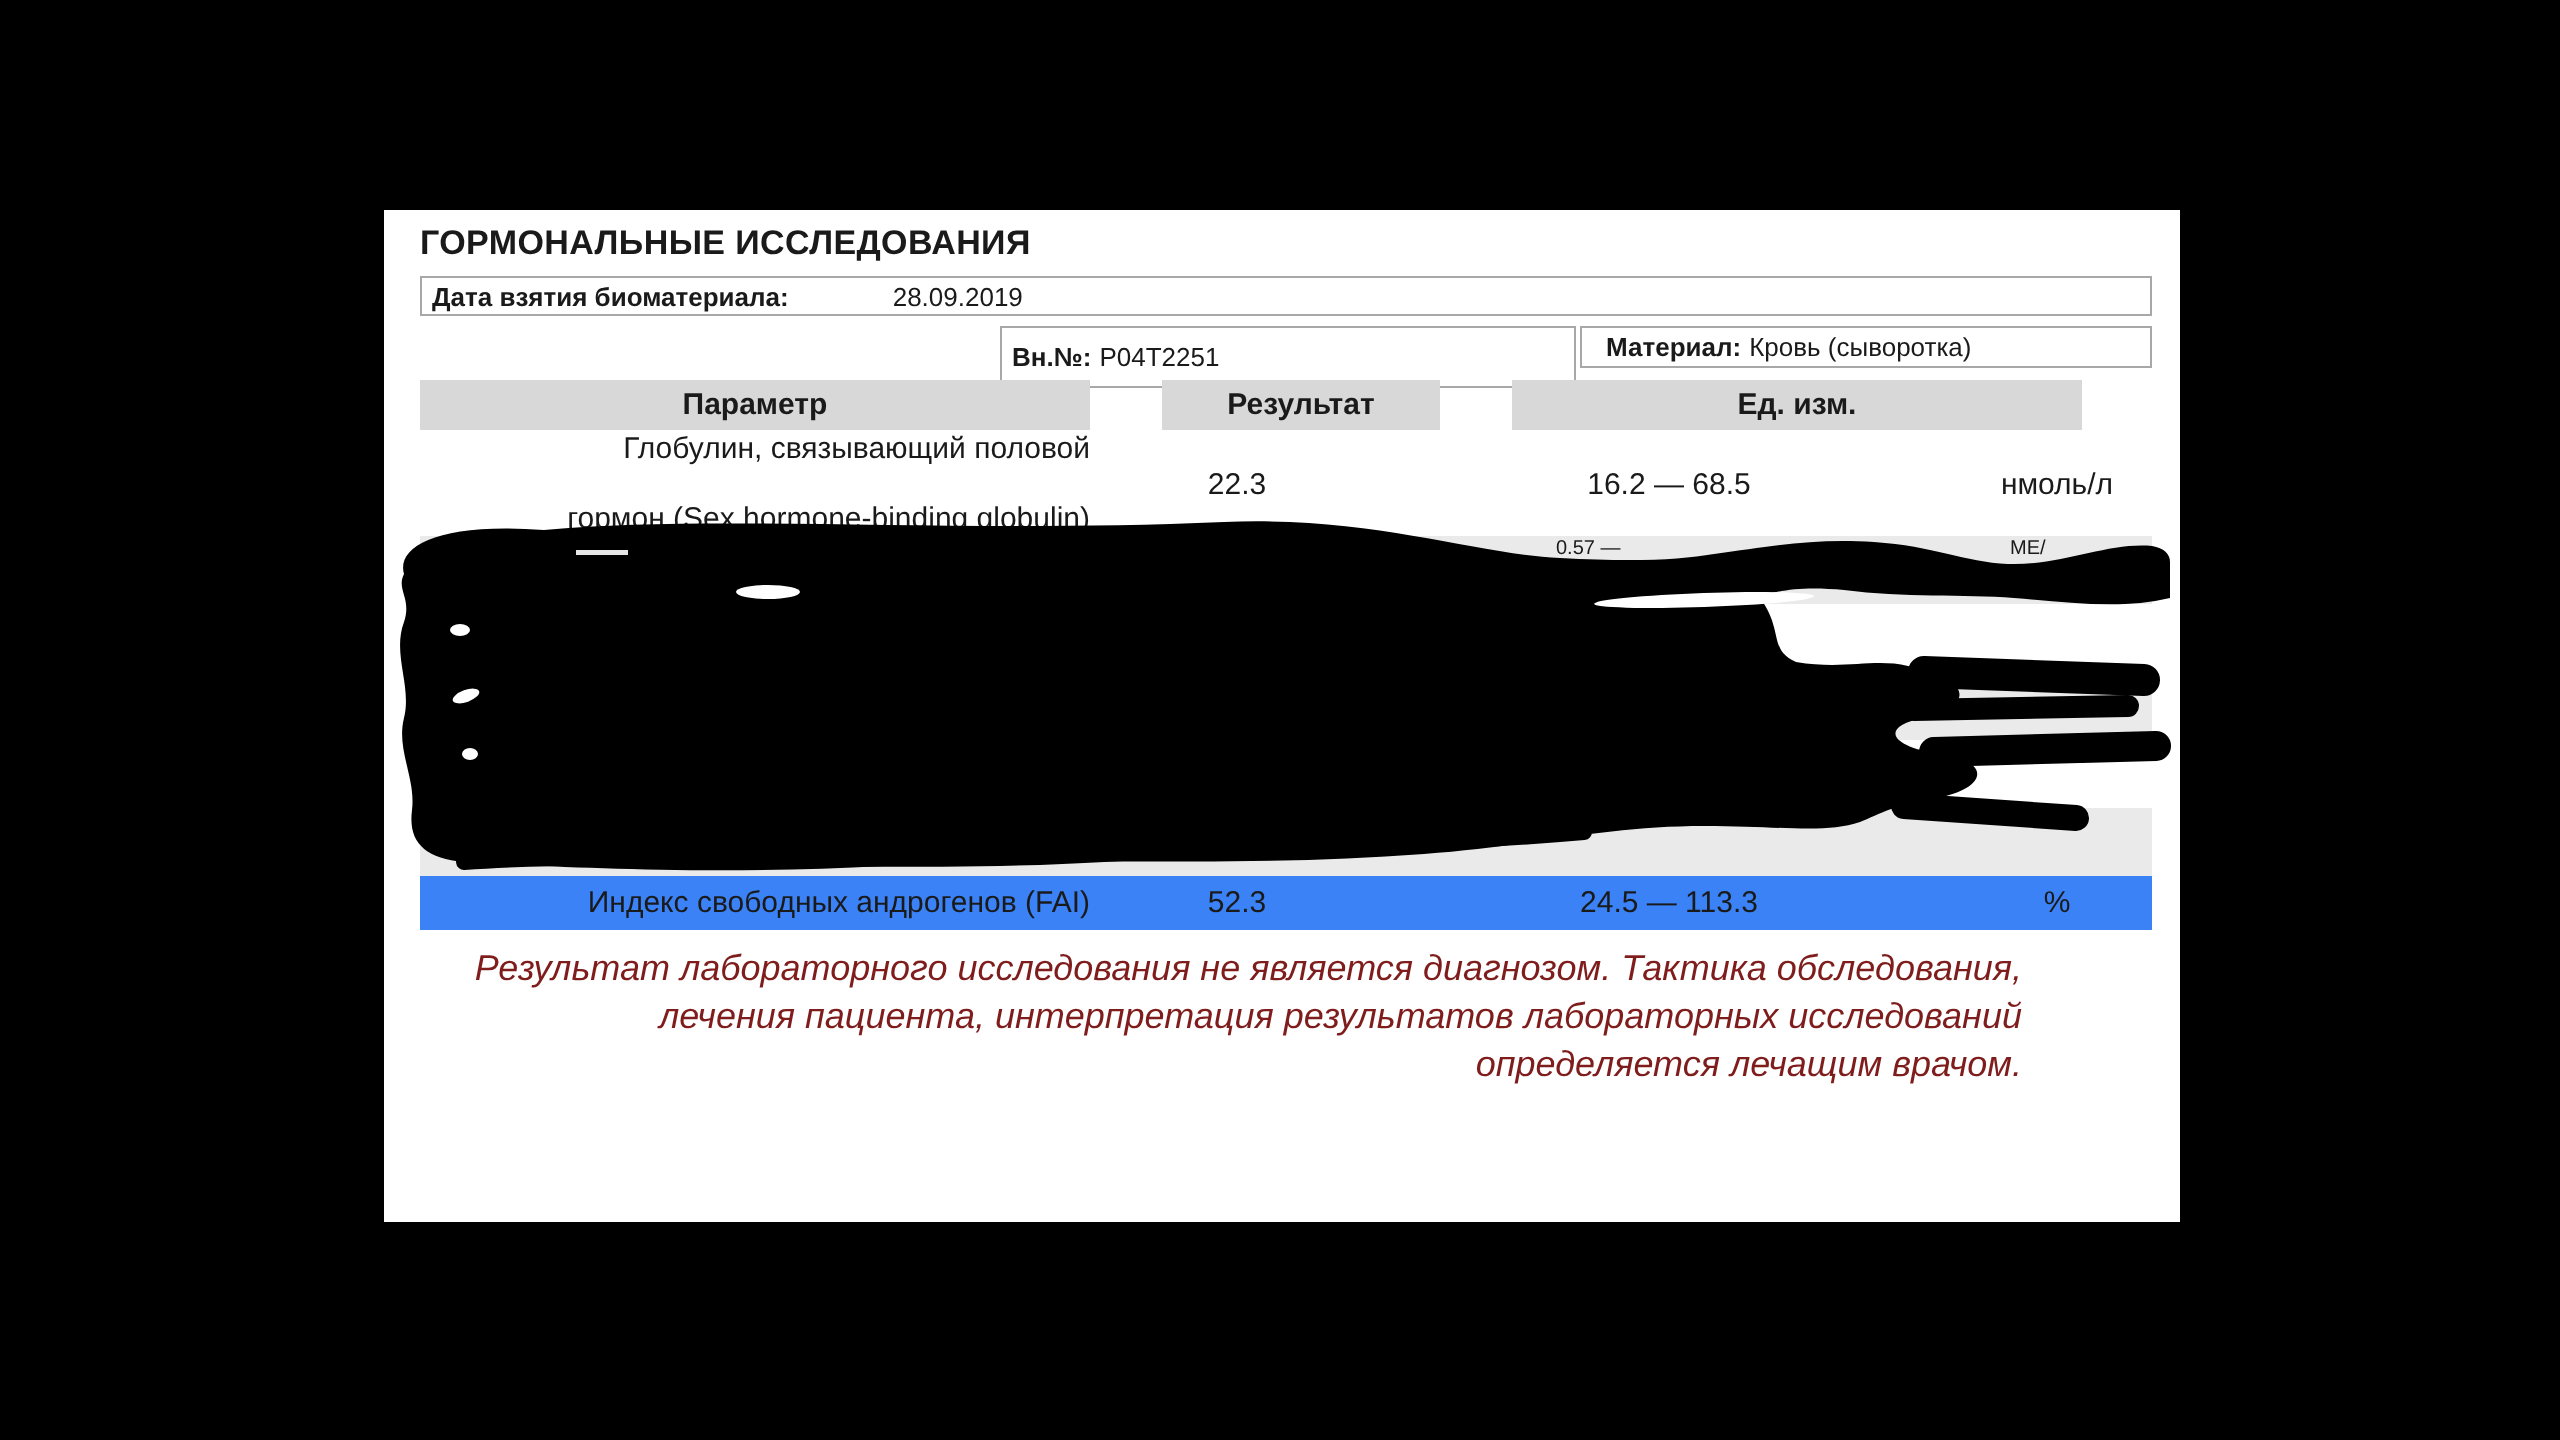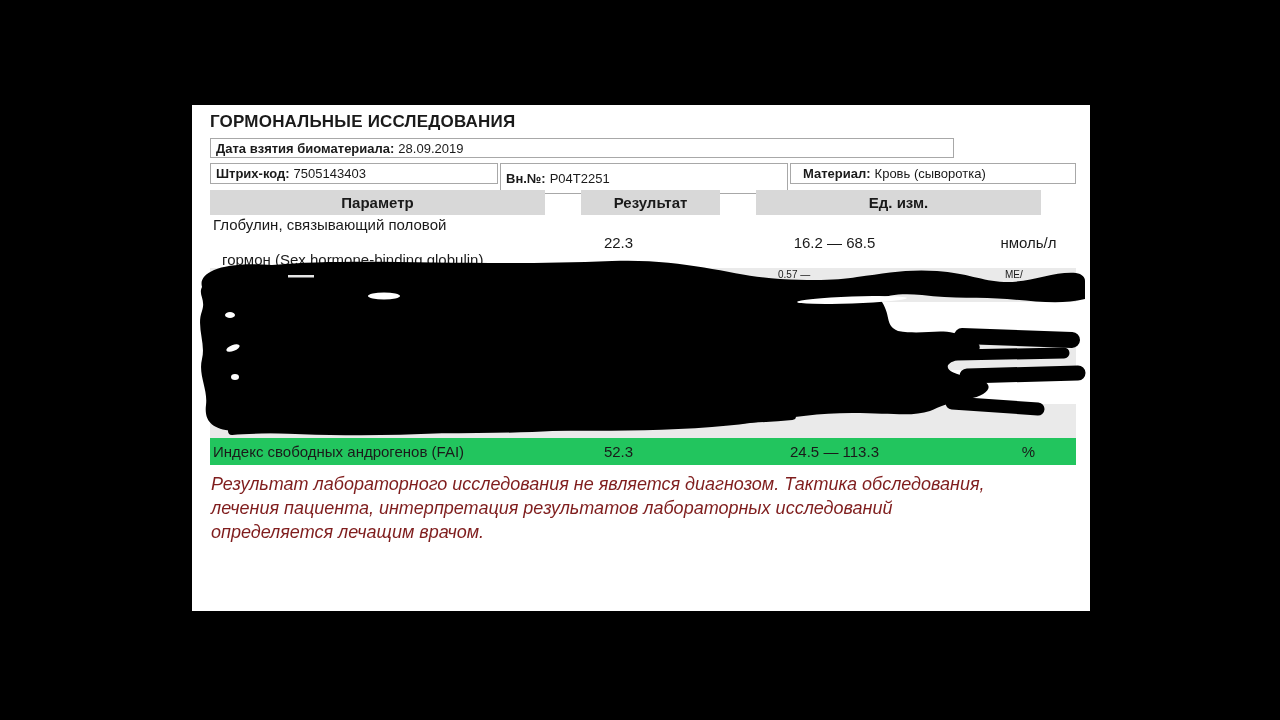--- a/index.html
+++ b/index.html
@@ -1,36 +1,36 @@
 <!DOCTYPE html>
 <html><head>
 <meta charset="utf-8">
 <style>
   html,body{margin:0;padding:0;background:#000;}
   .canvas{position:relative;width:1280px;height:720px;background:#000;overflow:hidden;
           font-family:"Liberation Sans",sans-serif;color:#1a1a1a;}
-  .page{position:absolute;left:192px;top:105px;width:898px;height:506px;background:#fff;}
+  .page{position:absolute;left:192px;top:105px;width:898px;height:506px;background:#fff;text-align:right;}
 
   .title{position:absolute;left:18px;top:7px;font-size:17px;font-weight:bold;letter-spacing:.2px;}
 
   .meta-box{position:absolute;border:1px solid #a8a8a8;font-size:13px;display:flex;align-items:center;
             padding-left:5px;box-sizing:border-box;background:#fff;white-space:nowrap;overflow:hidden;}
   .meta-box b{font-weight:bold;margin-right:4px;}
-  .box-date{left:18px;top:33px;width:744px;height:20px;}
+  .box-date{left:18px;top:33px;width:866px;height:20px;gap:48px;}
   .box-barcode{left:18px;top:58px;width:288px;height:21px;}
   .box-vn{left:308px;top:58px;width:288px;height:31px;}
   .box-material{left:598px;top:58px;width:286px;height:21px;padding-left:12px;}
 
   .grid{position:absolute;left:18px;width:866px;display:grid;
         grid-template-columns:335px 139px 285px 95px;column-gap:4px;box-sizing:border-box;}
   .thead{top:85px;height:25px;gap:36px;}
   .thead .hcell{background:#d8d8d8;font-weight:bold;font-size:15px;display:flex;
                 align-items:center;justify-content:center;}
   .row1{top:110px;height:53px;background:#fff;}
-  .rowfai{top:333px;height:27px;background:#22c55e;}
+  .rowfai{top:333px;height:27px;background:#3b82f6;}
   .pcell{font-size:15px;padding-left:3px;display:flex;flex-direction:column;justify-content:center;line-height:19px;gap:16px;}
   .pcell .l2{padding-left:9px;}
   .vcell{font-size:15px;display:flex;align-items:center;justify-content:center;}
 
   .stripe{position:absolute;left:18px;width:866px;height:34px;}
   .s-gray{background:#eaeaea;}
   .s-white{background:#fff;}
 
   .frag{position:absolute;font-size:10px;z-index:2;white-space:nowrap;}
   .frag-ref{left:586px;top:164px;}
@@ -47,24 +47,20 @@
 <div class="canvas">
   <div class="page">
 
     <div class="title">ГОРМОНАЛЬНЫЕ ИССЛЕДОВАНИЯ</div>
 
     <div class="meta-box box-date">
       <b>Дата взятия биоматериала:</b>
       <span>28.09.2019</span>
     </div>
 
-    <div class="meta-box box-barcode">
-      <b>Штрих-код:</b>
-      <span>7505143403</span>
-    </div>
 
     <div class="meta-box box-vn">
       <b>Вн.№:</b>
       <span>P04T2251</span>
     </div>
 
     <div class="meta-box box-material">
       <b>Материал:</b>
       <span>Кровь (сыворотка)</span>
     </div>

